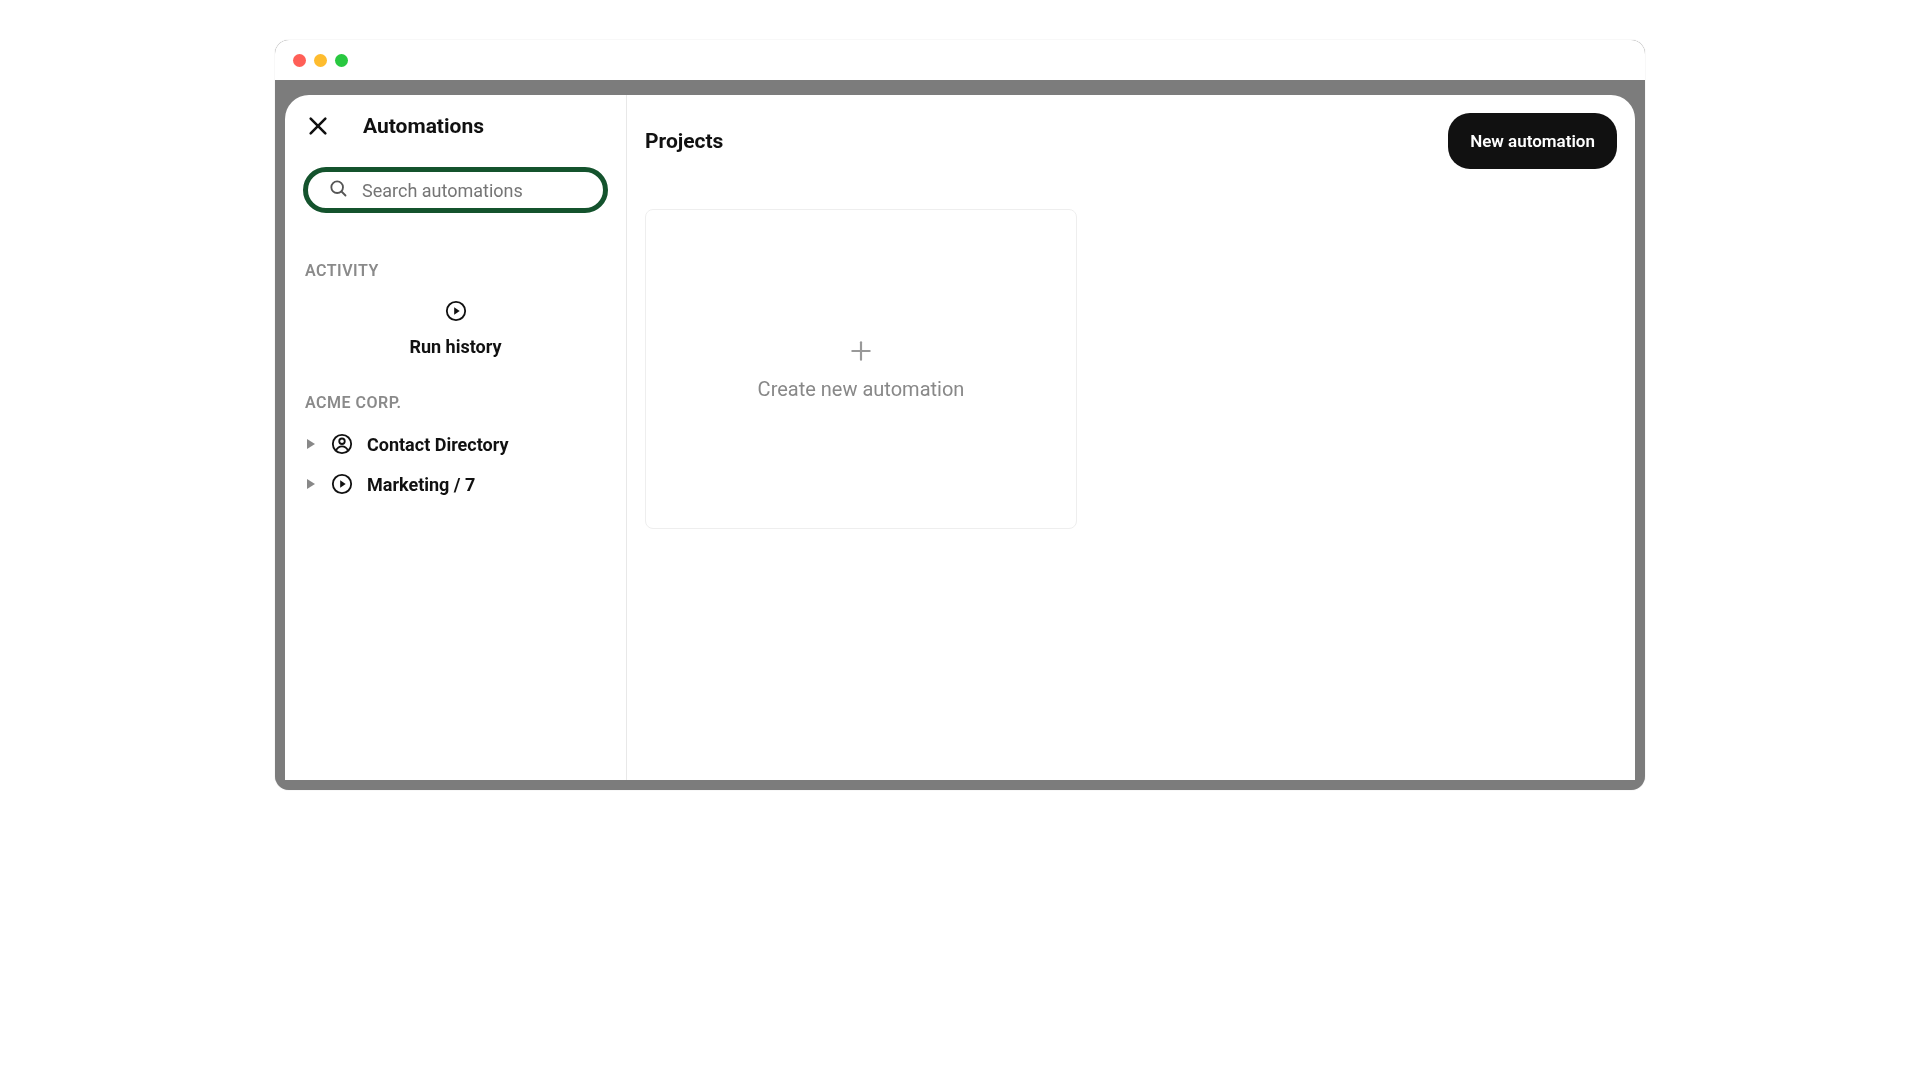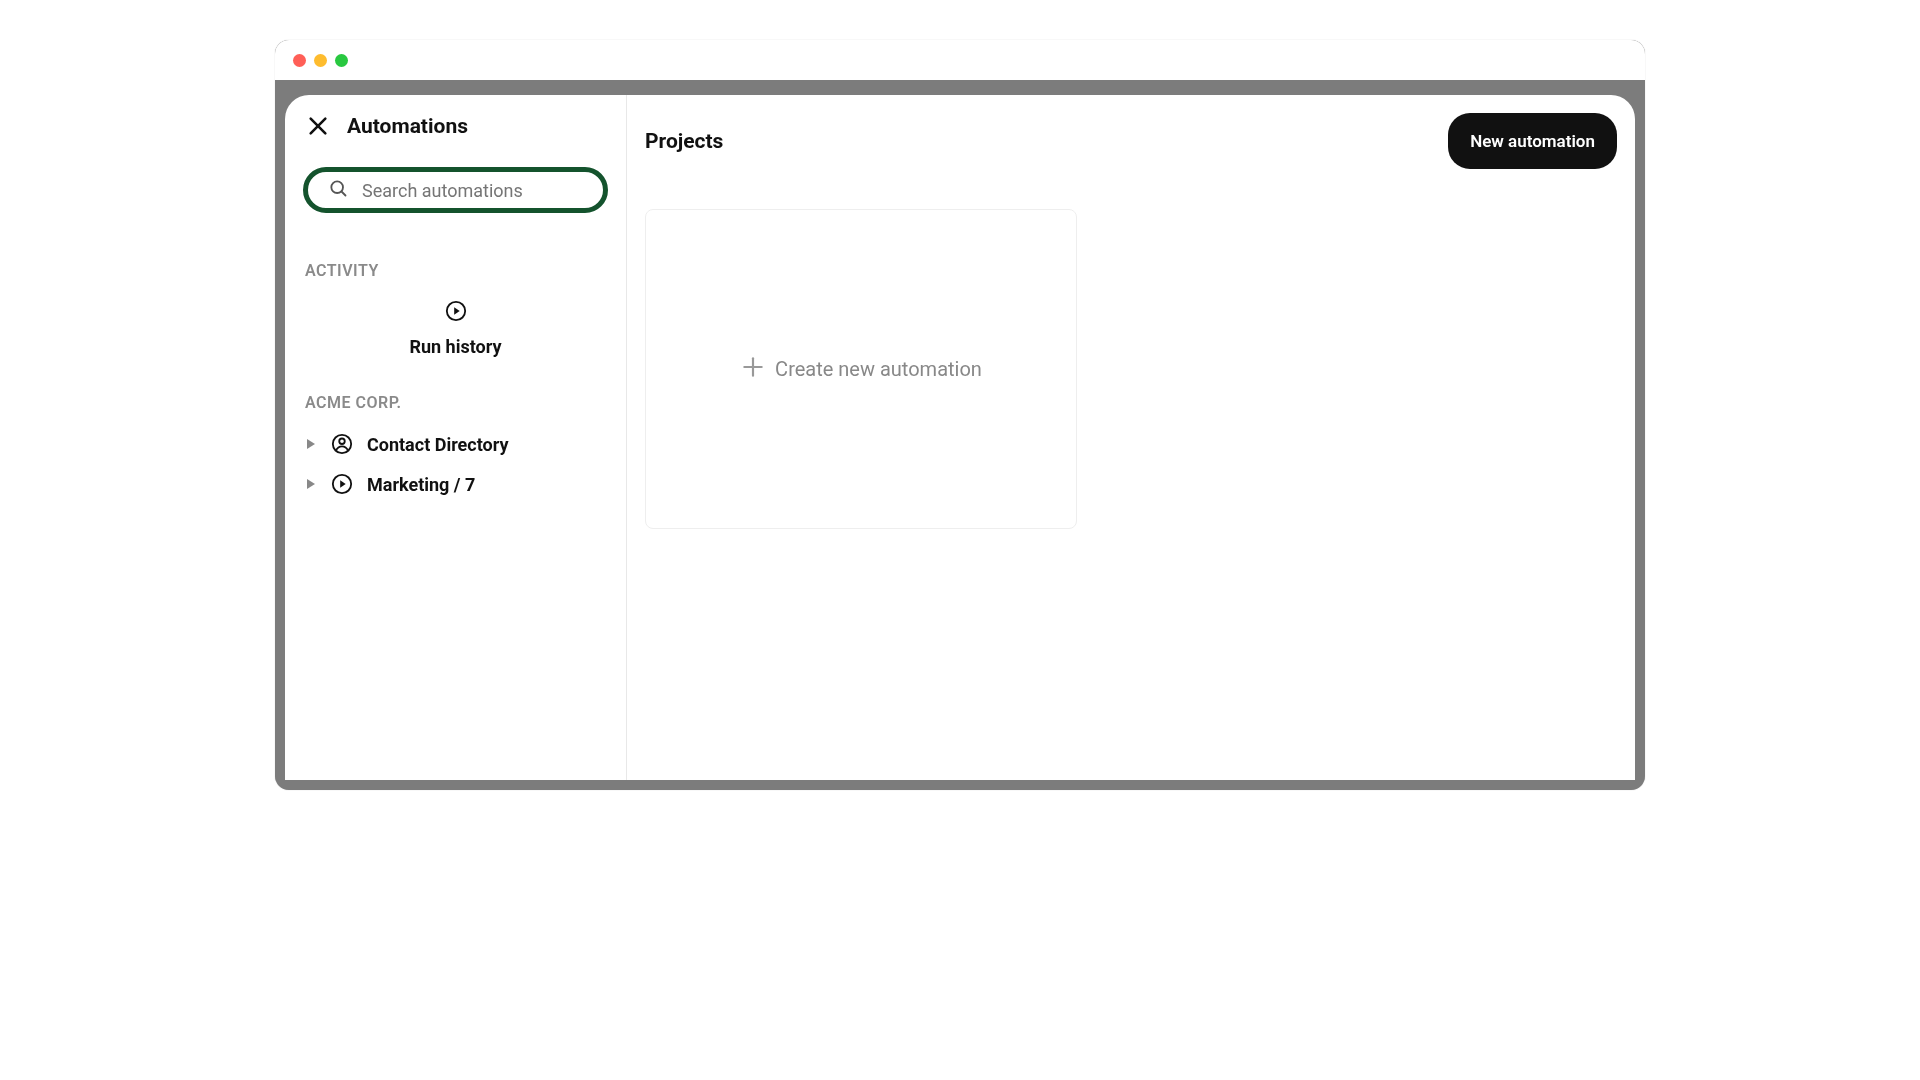--- a/index.html
+++ b/index.html
@@ -62,21 +62,21 @@
   }
   .sidebar {
     width: 342px;
     border-right: 1px solid #e8e8e8;
     display: flex;
     flex-direction: column;
   }
   .sidebar-header {
     display: flex;
     align-items: center;
-    gap: 16px;
+    gap: 32px;
     padding: 18px 20px 18px 20px;
   }
   .close-x {
     width: 26px;
     height: 26px;
     display: flex;
     align-items: center;
     justify-content: center;
     cursor: pointer;
   }
@@ -183,21 +183,21 @@
   .main-body {
     flex: 1;
     padding: 22px 18px;
   }
   .create-card {
     width: 432px;
     height: 320px;
     border: 1px solid #eee;
     border-radius: 8px;
     display: flex;
-    flex-direction: row;
+    flex-direction: column;
     align-items: center;
     justify-content: center;
     gap: 9px;
     color: #888;
     cursor: pointer;
   }
   .create-label {
     font-size: 20px;
     color: #888;
   }

